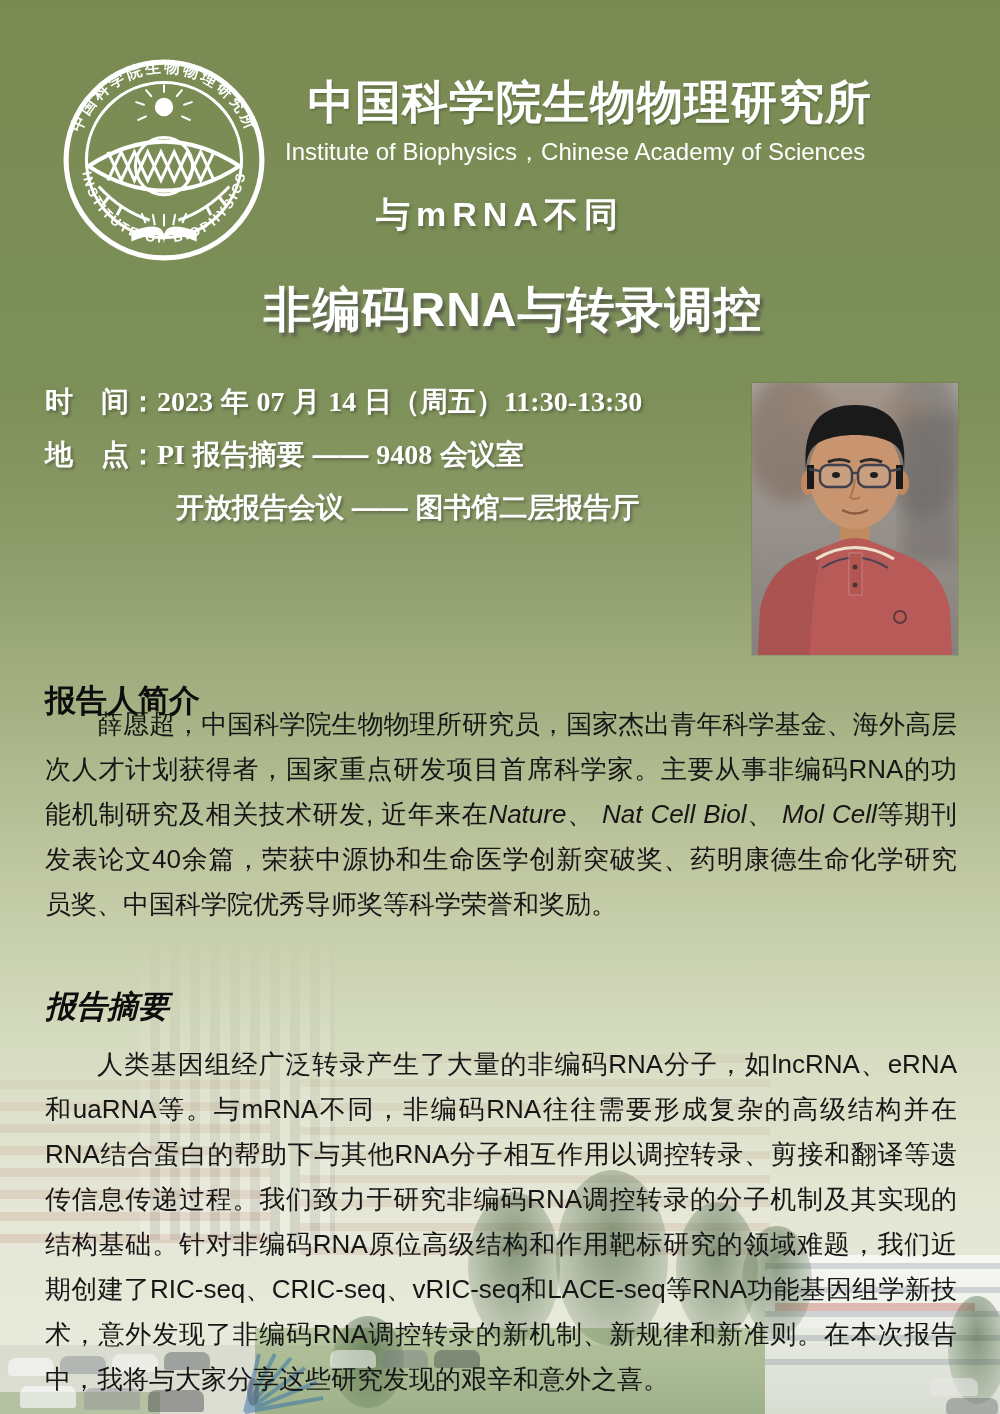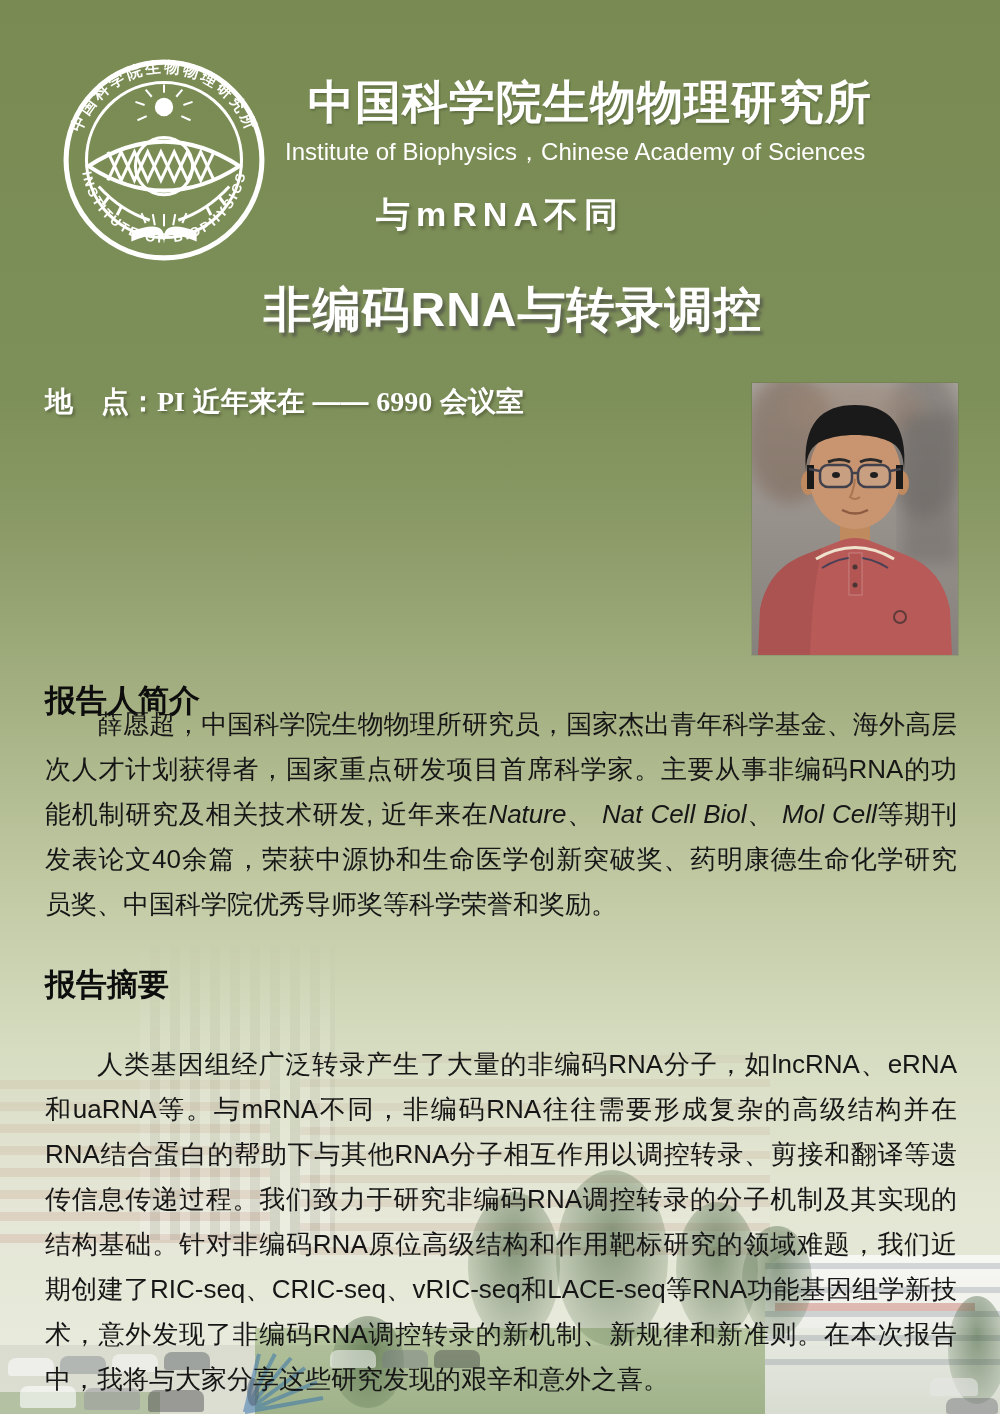--- a/index.html
+++ b/index.html
@@ -61,21 +61,21 @@
   .info .line.indent{padding-left:131px;}
   .sf{font-family:"Liberation Serif","DejaVu Serif",serif;}
   .it{font-style:italic;}
   
   .photo{position:absolute;left:752px;top:383px;width:206px;height:272px;
     box-shadow:0 0 0 1px rgba(0,0,0,.08);}
   
   .sec-heading{position:absolute;left:45px;width:400px;color:#0d0d0d;
     font-size:31px;font-weight:700;}
   .bio-heading{top:680px;}
-  .abs-heading{top:964px;}
+  .abs-heading{top:986px;font-style:italic;}
   .para{position:absolute;left:45px;width:912px;color:#161616;
     font-size:26px;line-height:45px;text-align:justify;text-indent:2em;}
   .bio-text{top:702px;}
   .abs-text{top:1042px;}
 </style>
 </head>
 <body>
 
 <div class="poster">
 
@@ -171,21 +171,23 @@
     </g>
   </svg>
 
   <div class="org-cn">中国科学院生物物理研究所</div>
   <div class="org-en">Institute of Biophysics，Chinese Academy of Sciences</div>
   <div class="series">与mRNA不同</div>
 
   <div class="main-title">非编码RNA与转录调控</div>
 
   <div class="info">
-    <div class="line"><span>地　点：</span><span class="sf">PI</span><span> 近年来在 —— </span><span class="sf">6990</span><span> 会议室</span></div>
+    <div class="line"><span>时　间：</span><span class="sf">2023</span><span> 年 </span><span class="sf">07</span><span> 月 </span><span class="sf">14</span><span> 日（周五）</span><span class="sf">11:30-13:30</span></div>
+    <div class="line"><span>地　点：</span><span class="sf">PI</span><span> 报告摘要 —— </span><span class="sf">9408</span><span> 会议室</span></div>
+    <div class="line indent"><span>开放报告会议 —— 图书馆二层报告厅</span></div>
   </div>
 
   <svg class="photo" viewBox="0 0 206 272">
     <defs>
       <linearGradient id="pbg" x1="0" y1="0" x2="0" y2="1">
         <stop offset="0" stop-color="#a8a29c"></stop>
           <stop offset="1" stop-color="#87817d"></stop>
       </linearGradient>
       <filter id="blur8">
           <feGaussianBlur stdDeviation="8"></feGaussianBlur>

